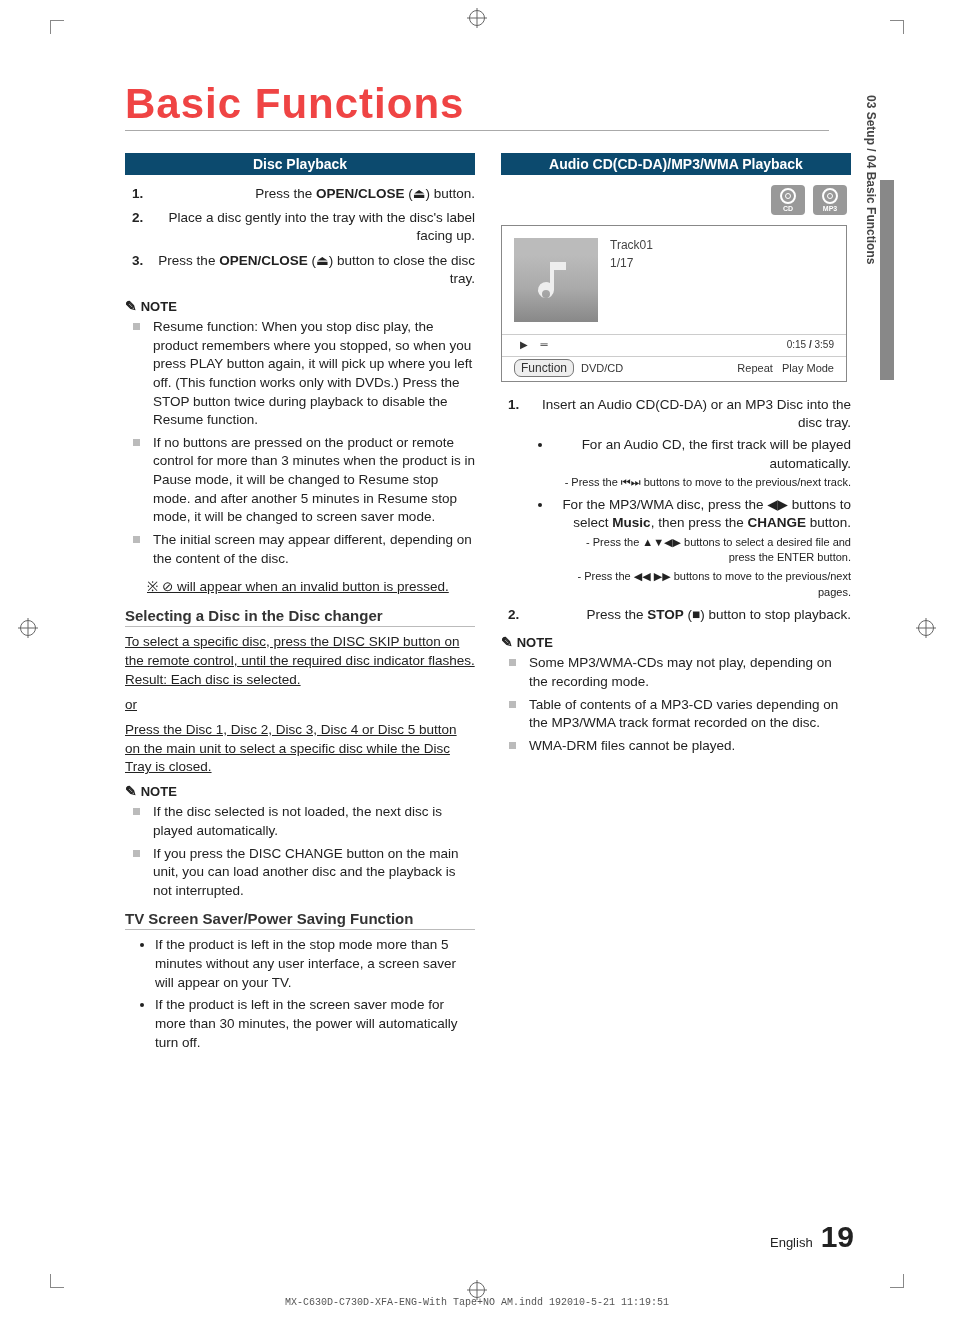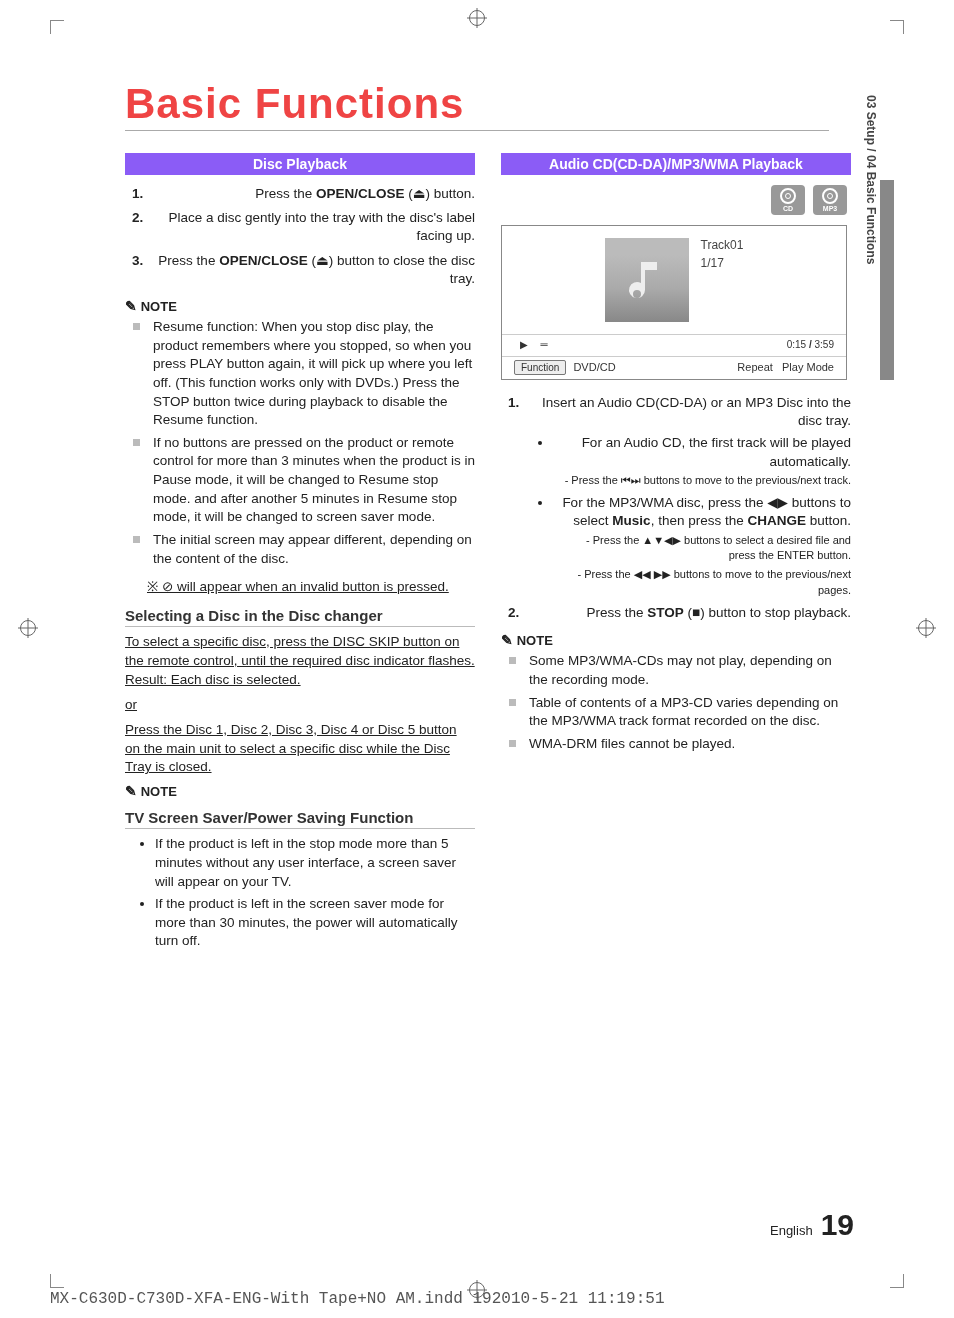--- a/index.html
+++ b/index.html
@@ -75,21 +75,21 @@
   .side-tab {
     position: absolute;
     top: 180px;
     right: 60px;
     width: 14px;
     height: 200px;
     background: #888;
   }
 
   .section-hdr {
-    background: #8b5cf6;
+    background: #0c4a6e;
     color: #fff;
     font-weight: bold;
     text-align: center;
     padding: 3px 4px;
     font-size: 14px;
     margin: 4px 0 10px 0;
   }
   ol.numlist {
     margin: 0 0 10px 0;
     padding-left: 22px;
@@ -194,21 +194,20 @@
 
   .player {
     border: 1px solid #888;
     margin: 0 4px 14px 0;
   }
   .player-top {
     display: flex;
     padding: 12px;
     gap: 12px;
     align-items: flex-start;
-    justify-content: center;
   }
   .album-art {
     width: 84px; height: 84px;
     background: linear-gradient(to top,#888,#aaa 40%,#bbb 80%);
     display:flex; align-items:center; justify-content:center;
     position: relative;
   }
   .album-art svg { width: 48px; height: 48px; }
   .track-info div { font-size: 12px; color: #444; margin-bottom: 4px; font-weight: 500;}
   .player-bar {
@@ -226,51 +225,51 @@
     display: flex;
     justify-content: space-between;
     align-items: center;
     padding: 4px 12px 6px 12px;
     border-top: 1px solid #ccc;
     font-size: 11px;
     color: #333;
   }
   .fn-btn {
     border: 1px solid #777;
-    border-radius: 2px;
+    border-radius: 7px;
     padding: 1px 6px;
-    font-size: 10px;
+    font-size: 12px;
     background: #eee;
   }
 
   .container-arrow { font-size: 11px; }
 
   
   .pg-footer {
     position: absolute;
-    bottom: 76px;
+    bottom: 64px;
     right: 100px;
     font-size: 13px;
     display: flex;
     align-items: baseline;
     gap: 8px;
   }
   .pg-num {
     font-size: 30px;
     font-weight: 800;
   }
   .print-footer {
     position: absolute;
     bottom: 10px;
     left: 50px;
     right: 50px;
     display: flex;
-    justify-content: flex-start;
+    justify-content: center;
     font-family: "Courier New", monospace;
-    font-size: 16px;
+    font-size: 10px;
     color: #555;
   }
 </style>
 </head>
 <body>
 
 <div class="page">
 
   <div class="crop-mark crop-tl"></div>
   <div class="crop-mark crop-tr"></div>
@@ -314,20 +313,24 @@
 
       <div class="subhead">Selecting a Disc in the Disc changer</div>
       <p class="body-p">To select a specific disc, press the DISC SKIP button on the remote control, until the required disc indicator flashes. Result: Each disc is selected.</p>
       <p class="body-p">or</p>
       <p class="body-p">Press the Disc 1, Disc 2, Disc 3, Disc 4 or Disc 5 button on the main unit to select a specific disc while the Disc Tray is closed.</p>
 
       <div class="note-label">
         <span class="pen-icon">✎</span>
         <span>NOTE</span>
       </div>
+      <ul class="note-list">
+        <li>If the disc selected is not loaded, the next disc is played automatically.</li>
+        <li>If you press the DISC CHANGE button on the main unit, you can load another disc and the playback is not interrupted.</li>
+      </ul>
 
       <div class="subhead">TV Screen Saver/Power Saving Function</div>
       <ul class="bullets">
         <li>If the product is left in the stop mode more than 5 minutes without any user interface, a screen saver will appear on your TV.</li>
         <li>If the product is left in the screen saver mode for more than 30 minutes, the power will automatically turn off.</li>
       </ul>
     </div>
 
     <div class="col">
       <div class="section-hdr">Audio CD(CD-DA)/MP3/WMA Playback</div>

